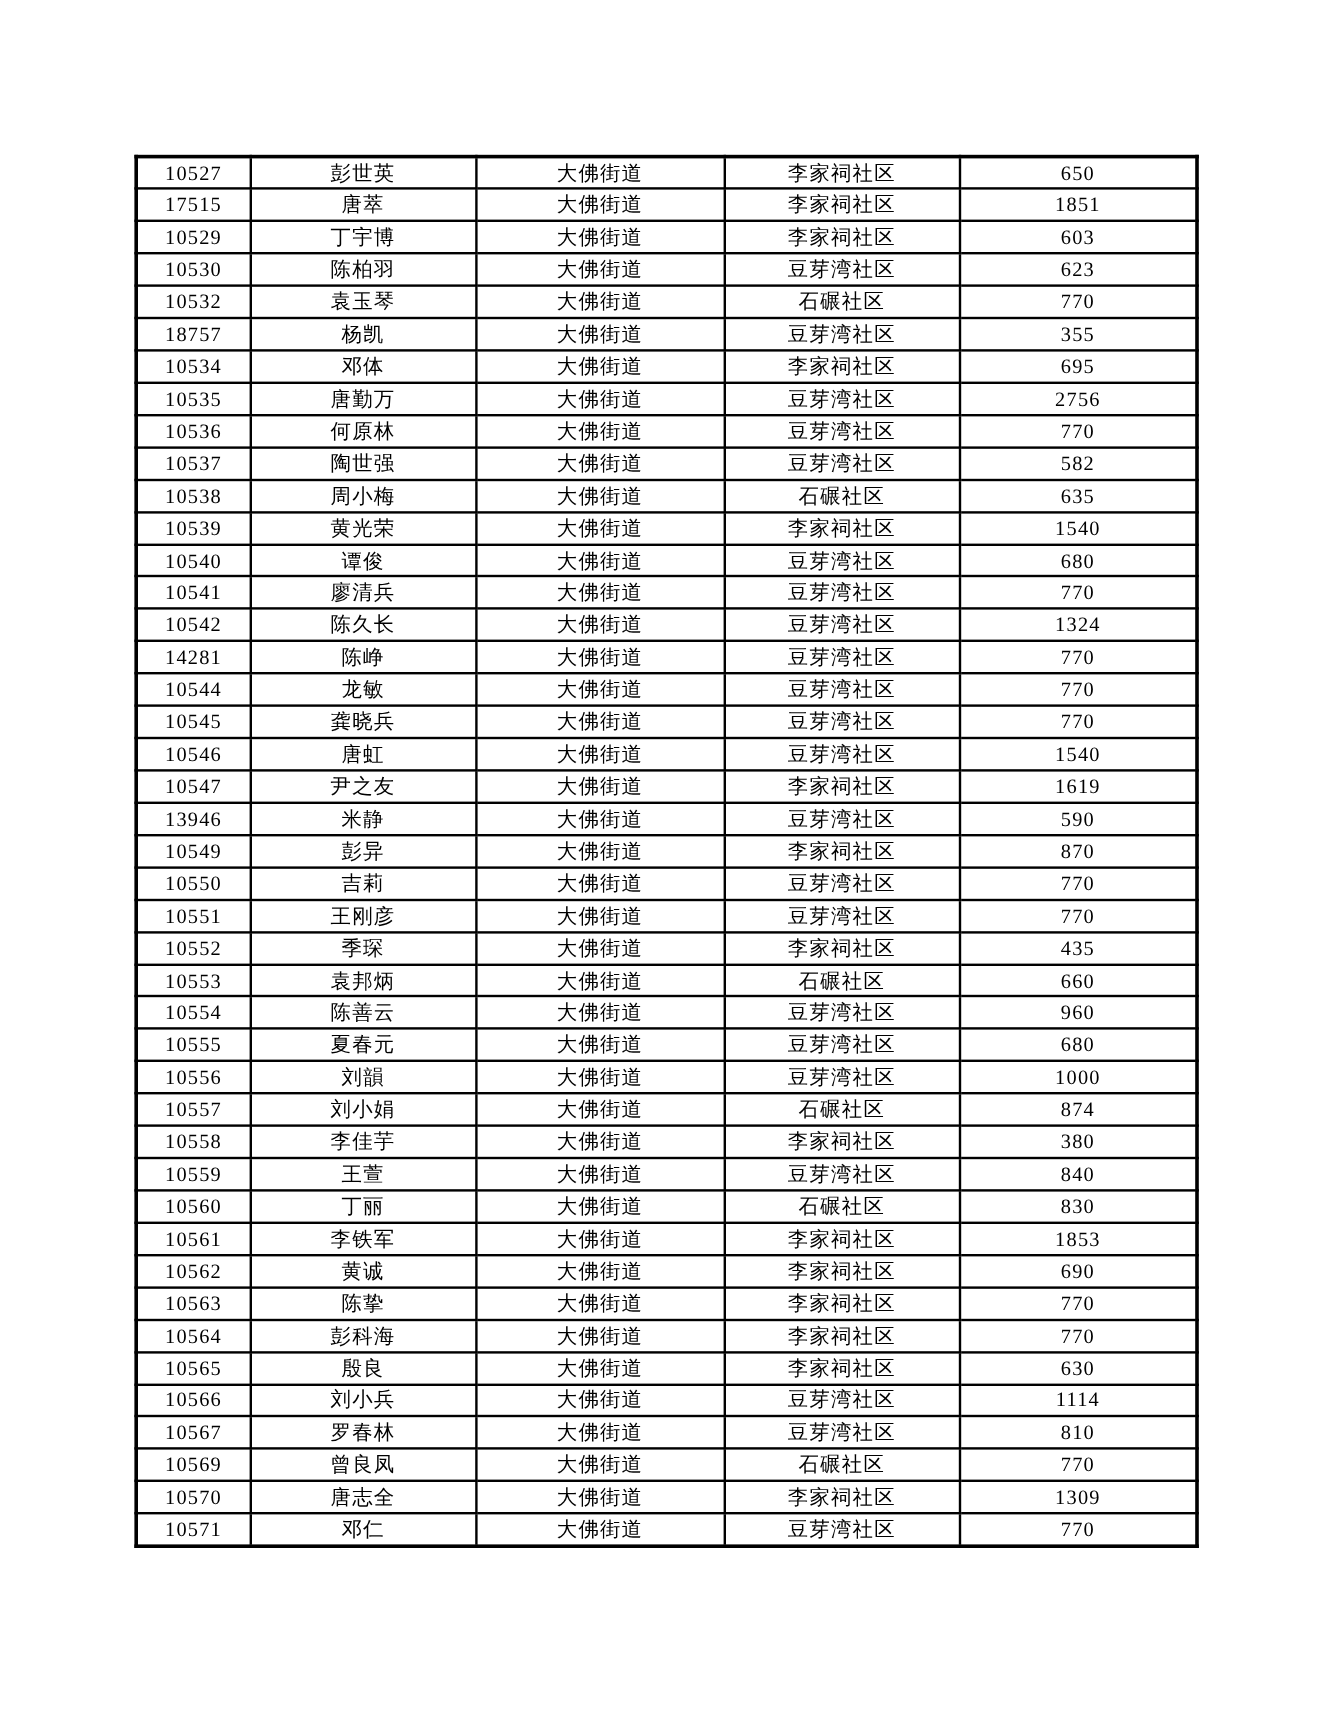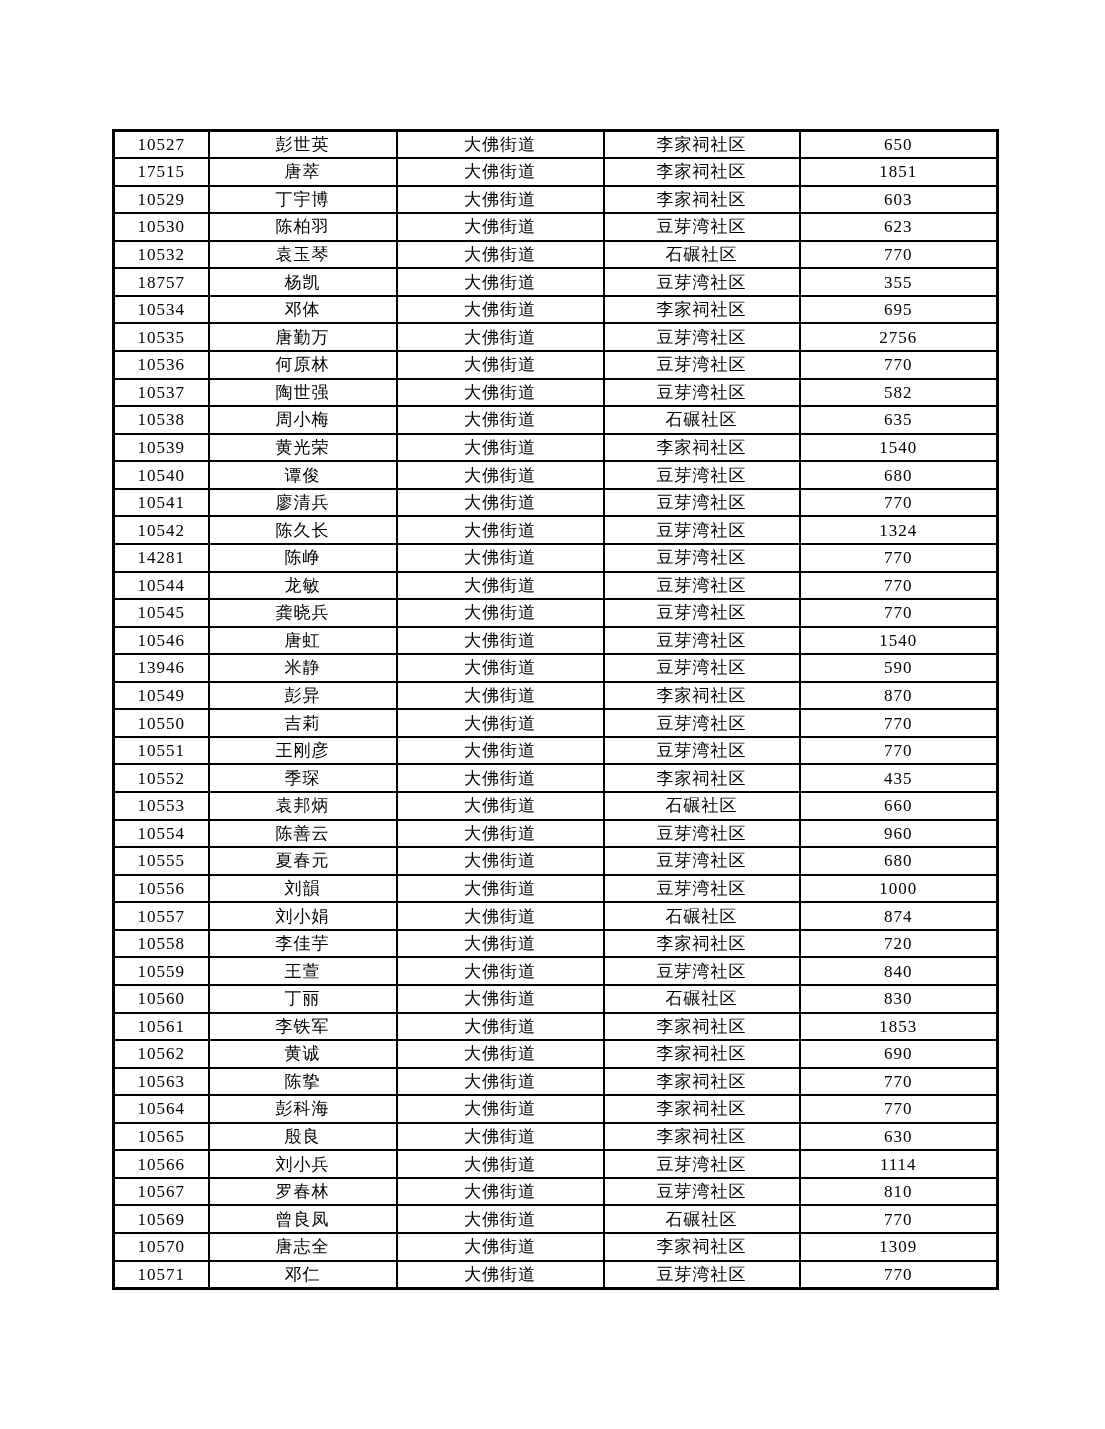--- a/index.html
+++ b/index.html
@@ -187,20 +187,27 @@
         <td>770</td>
       </tr>
         <tr>
         <td>10546</td>
         <td>唐虹</td>
         <td>大佛街道</td>
         <td>豆芽湾社区</td>
         <td>1540</td>
       </tr>
         <tr>
+        <td>10547</td>
+        <td>尹之友</td>
+        <td>大佛街道</td>
+        <td>李家祠社区</td>
+        <td>1619</td>
+      </tr>
+        <tr>
         <td>13946</td>
         <td>米静</td>
         <td>大佛街道</td>
         <td>豆芽湾社区</td>
         <td>590</td>
       </tr>
         <tr>
         <td>10549</td>
         <td>彭异</td>
         <td>大佛街道</td>
@@ -261,21 +268,21 @@
         <td>刘小娟</td>
         <td>大佛街道</td>
         <td>石碾社区</td>
         <td>874</td>
       </tr>
         <tr>
         <td>10558</td>
         <td>李佳芋</td>
         <td>大佛街道</td>
         <td>李家祠社区</td>
-        <td>720</td>
+        <td>380</td>
       </tr>
         <tr>
         <td>10559</td>
         <td>王萱</td>
         <td>大佛街道</td>
         <td>豆芽湾社区</td>
         <td>840</td>
       </tr>
         <tr>
         <td>10560</td>

